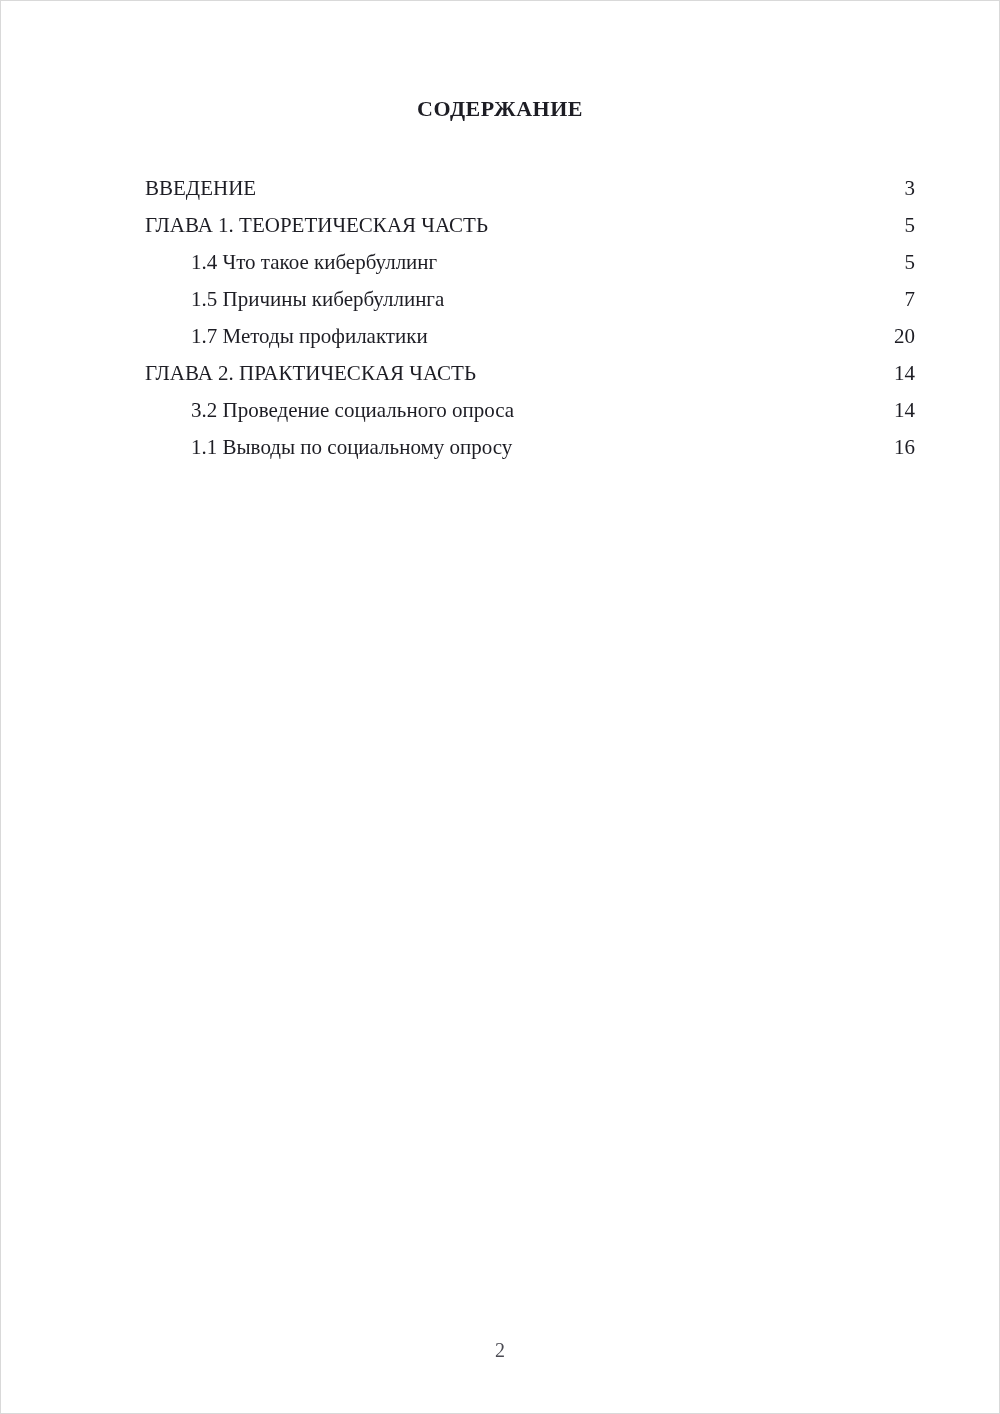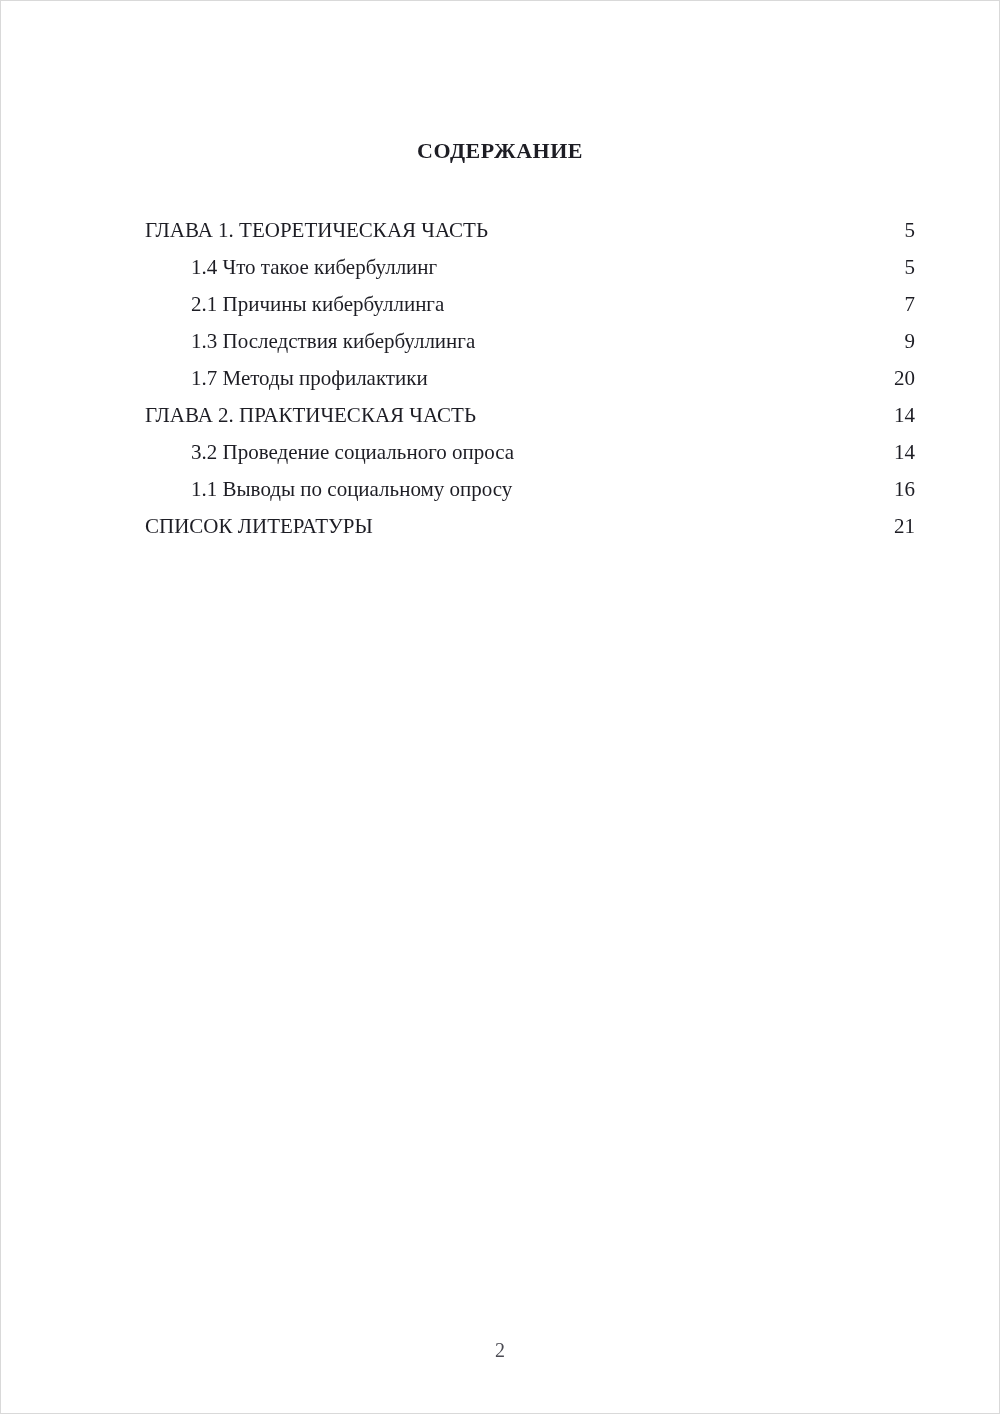--- a/index.html
+++ b/index.html
@@ -17,21 +17,20 @@
     color: #1d1d24;
     overflow: hidden;
   }
   .doc-title {
     padding-top: 96px;
     text-align: center;
     font-size: 22px;
     font-weight: bold;
     letter-spacing: 0.5px;
     color: #1d1d24;
-    margin-top: 42px;
   }
   .toc {
     margin: 48px 85px 0 145px;
     font-size: 21px;
   }
   .toc-row {
     display: flex;
     justify-content: space-between;
     align-items: baseline;
     line-height: 37px;
@@ -61,40 +60,40 @@
 </style>
 </head>
 <body>
 
 <div class="page">
 
   <div class="doc-title">СОДЕРЖАНИЕ</div>
 
   <div class="toc">
 
+    <div class="toc-row">
+      <span class="label">ВВЕДЕНИЕ</span>
+      <span class="pagenum">3</span>
+    </div>
 
     <div class="toc-row">
       <span class="label">ГЛАВА 1. ТЕОРЕТИЧЕСКАЯ ЧАСТЬ</span>
       <span class="pagenum">5</span>
     </div>
 
     <div class="toc-row sub">
       <span class="label">1.4 Что такое кибербуллинг</span>
       <span class="pagenum">5</span>
     </div>
 
     <div class="toc-row sub">
-      <span class="label">2.1 Причины кибербуллинга</span>
+      <span class="label">1.5 Причины кибербуллинга</span>
       <span class="pagenum">7</span>
     </div>
 
-    <div class="toc-row sub">
-      <span class="label">1.3 Последствия кибербуллинга</span>
-      <span class="pagenum">9</span>
-    </div>
 
     <div class="toc-row sub">
       <span class="label">1.7 Методы профилактики</span>
       <span class="pagenum">20</span>
     </div>
 
     <div class="toc-row">
       <span class="label">ГЛАВА 2. ПРАКТИЧЕСКАЯ ЧАСТЬ</span>
       <span class="pagenum">14</span>
     </div>
@@ -103,22 +102,18 @@
       <span class="label">3.2 Проведение социального опроса</span>
       <span class="pagenum">14</span>
     </div>
 
     <div class="toc-row sub">
       <span class="label">1.1 Выводы по социальному опросу</span>
       <span class="pagenum">16</span>
     </div>
 
 
-    <div class="toc-row">
-      <span class="label">СПИСОК ЛИТЕРАТУРЫ</span>
-      <span class="pagenum">21</span>
-    </div>
 
   </div>
 
   <div class="page-footer">2</div>
 
 </div>
 
 </body></html>

